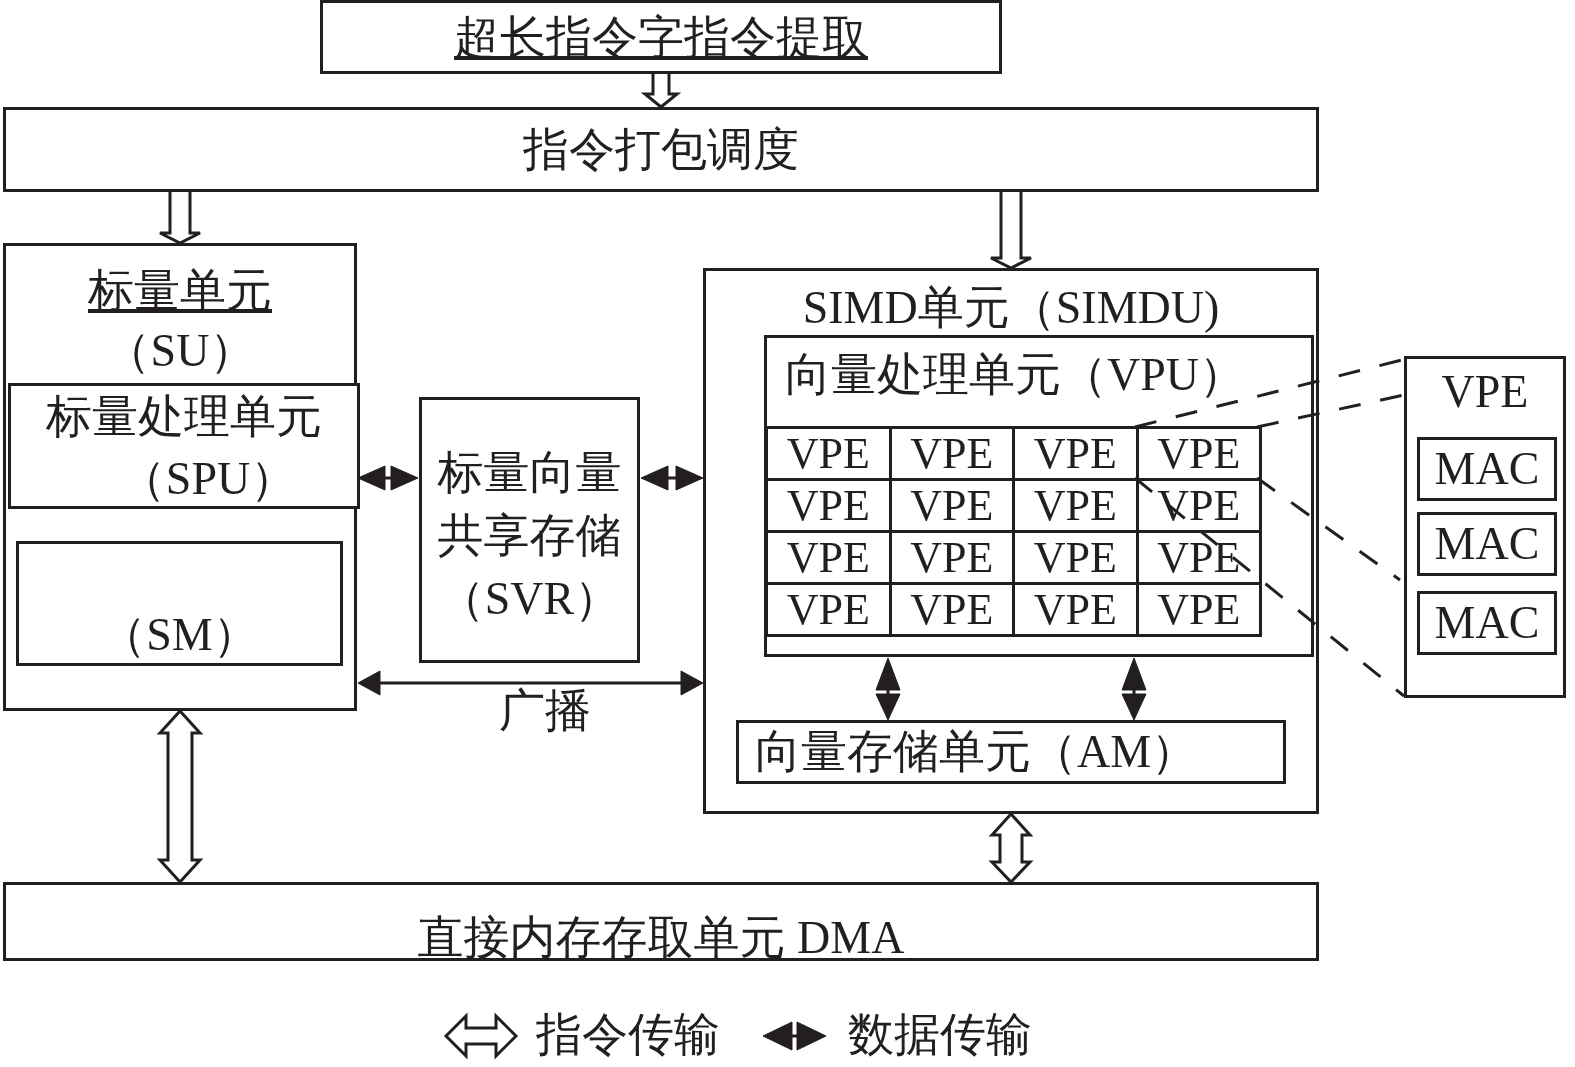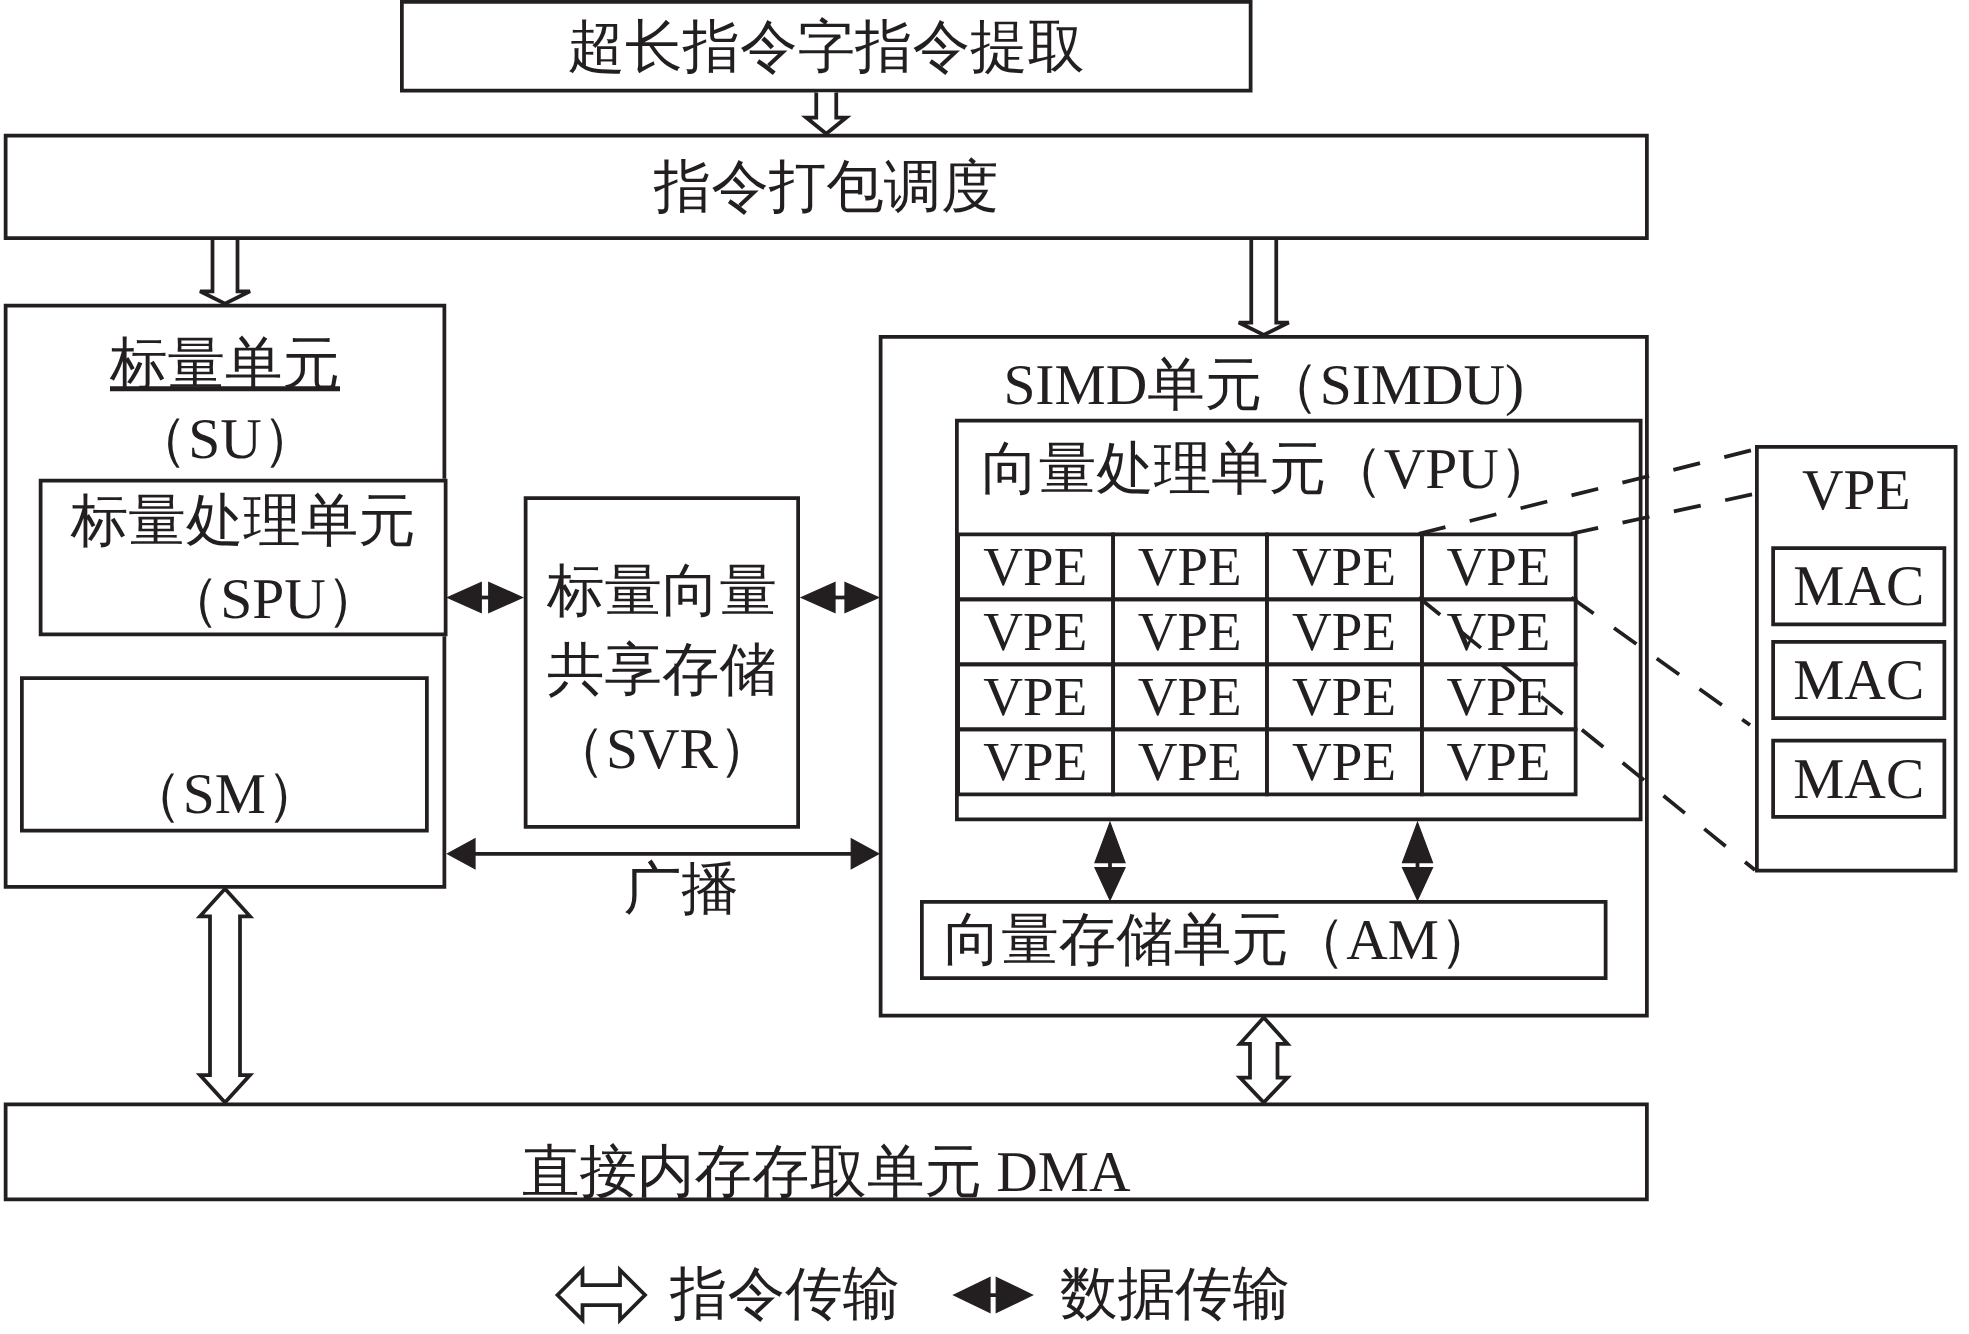--- a/index.html
+++ b/index.html
@@ -9,33 +9,33 @@
   .lbl { position: absolute; white-space: nowrap; text-align: center; line-height: 1; }
   .big { font-size: 46px; }
   .cell { position: absolute; box-sizing: border-box; font-size: 44px; text-align: center;
           line-height: 50px; }
   svg.overlay { position: absolute; left: 0; top: 0; width: 1575px; height: 1067px; pointer-events: none; }
 </style>
 </head>
 <body>
 
 <div class="box" style="left:320px; top:0px; width:682px; height:74px;">
-  <div class="lbl big" style="left:0; right:0; top:12px;">超长指令字指令提取</div>
+  <div class="lbl big" style="left:0; right:0; top:12px;text-decoration:underline;">超长指令字指令提取</div>
 </div>
 
 <div class="box" style="left:3px; top:107px; width:1316px; height:85px;">
   <div class="lbl big" style="left:0; right:0; top:17px;text-align:center;">指令打包调度</div>
 </div>
 
 <div class="box" style="left:3px; top:243px; width:354px; height:468px;">
   <div class="lbl big" style="left:0; right:0; top:22px;text-decoration:underline;">标量单元</div>
   <div class="lbl big" style="left:0; right:0; top:82px;">（SU）</div>
 </div>
 
-<div class="box" style="left:31px; top:383px; width:327px; height:126px;">
+<div class="box" style="left:8px; top:383px; width:352px; height:126px;">
   <div class="lbl big" style="left:0; right:0; top:8px;">标量处理单元</div>
   <div class="lbl big" style="left:0; right:0; top:70px;padding-left:48px;">（SPU）</div>
 </div>
 
 <div class="box" style="left:16px; top:541px; width:327px; height:125px;">
   <div class="lbl big" style="left:0; right:0; top:68px;">（SM）</div>
 </div>
 
 <div class="box" style="left:419px; top:397px; width:221px; height:266px;">
   <div class="lbl big" style="left:0; right:0; top:50px;">标量向量</div>

